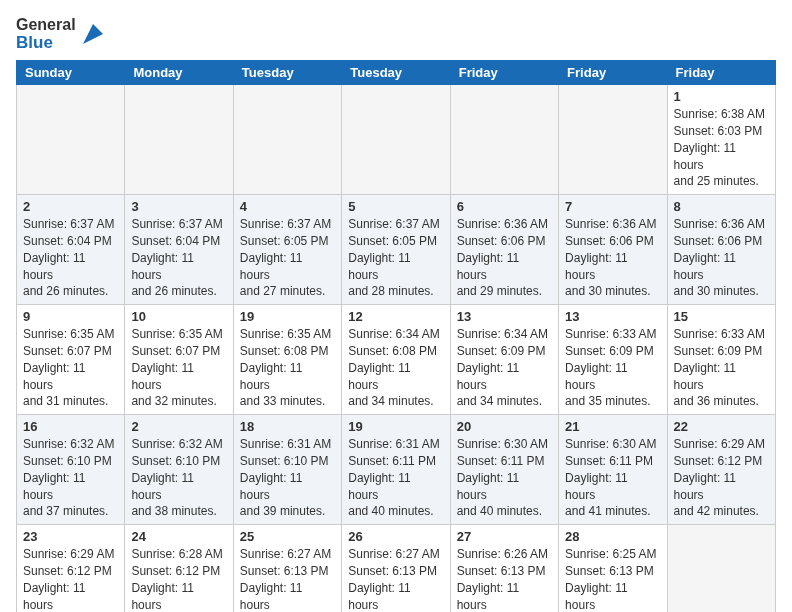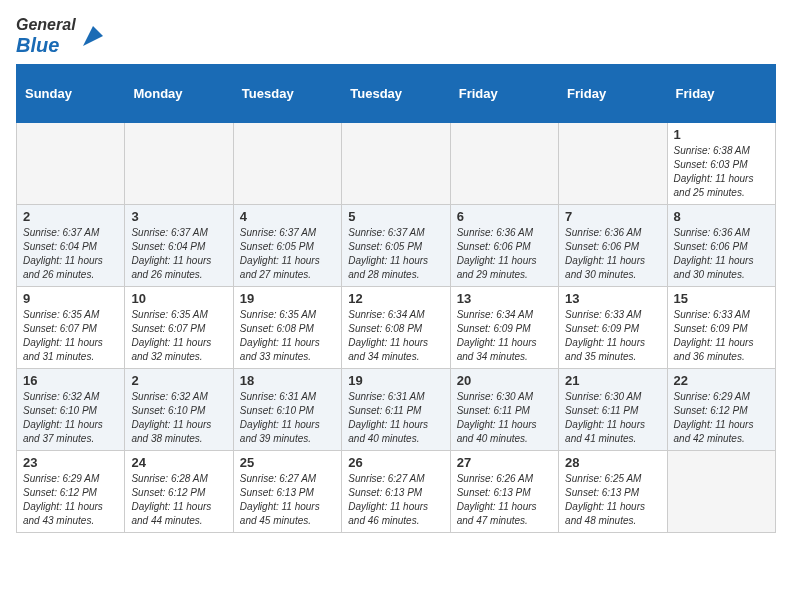--- a/index.html
+++ b/index.html
@@ -12,21 +12,20 @@
     }
     .header {
       display: flex;
       justify-content: space-between;
       align-items: flex-start;
       margin-bottom: 8px;
     }
     .logo {
       display: flex;
       align-items: flex-start;
-      font-style: italic;
     }
     .logo-general { color: #333; }
     .logo-blue { color: #1a6bb5; }
     .title-block {
       text-align: right;
     }
     .month-year {
       font-size: 32px;
       font-weight: bold;
       color: #333;
@@ -38,21 +37,21 @@
     .calendar {
       width: 100%;
       border-collapse: collapse;
       border: 1px solid #ccc;
     }
     .calendar th {
       background: #1a6bb5;
       color: #fff;
       font-size: 13px;
       font-weight: bold;
-      padding: 21px 8px;
+      padding: 4px 8px;
       text-align: left;
       border: 1px solid #1a6bb5;
     }
     .calendar td {
       vertical-align: top;
       border: 1px solid #ccc;
       padding: 4px 6px;
       width: 108px;
       min-height: 80px;
       font-size: 10.5px;
@@ -61,39 +60,38 @@
     }
     .calendar td.empty {
       background: #f5f5f5;
     }
     .day-number {
       font-size: 13px;
       font-weight: bold;
       margin-bottom: 2px;
     }
     .day-info {
-      font-size: 10px;
+      font-size: 12px;
       color: #333;
       line-height: 1.4;
-      font-style: italic;
     }
     .row-alt td {
       background: #f0f4f8;
     }
   </style>
 </head>
 <body>
 
 <div class="header">
   <div class="logo">
     <div>
       <div style="display:flex;align-items:center;">
         <div>
           <div class="logo-general" style="font-size:16px;font-weight:bold;line-height:1.1;">General</div>
-          <div class="logo-blue" style="font-size:20px;font-weight:bold;color:#1a6bb5;line-height:1.1;">Blue</div>
+          <div class="logo-blue" style="font-size:17px;font-weight:bold;color:#1a6bb5;line-height:1.1;">Blue</div>
         </div>
         <svg width="28" height="28" viewBox="0 0 28 28" style="margin-left:3px;">
           <polygon points="4,24 14,4 24,14" fill="#1a6bb5"></polygon>
         </svg>
       </div>
     </div>
   </div>
   <div class="title-block">
     <div class="month-year"></div>
     <div class="location"></div>

